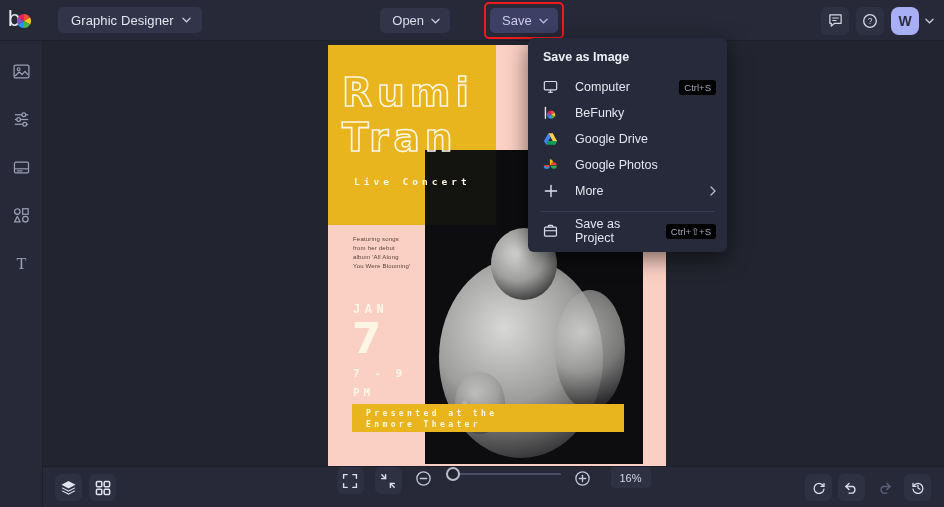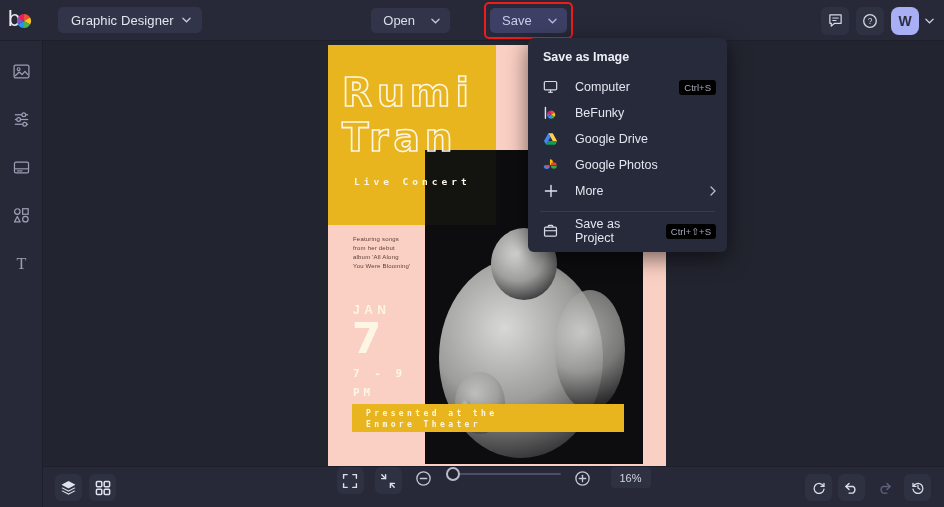--- a/index.html
+++ b/index.html
@@ -46,21 +46,21 @@
 
   .hdr-center {
     position: absolute; left: 0; right: 0; top: 0;
     height: 41px;
     display: flex; align-items: center; justify-content: center;
     gap: 18px;
   }
   .hdr-btn {
     height: 25px; padding: 0 10px 0 12px;
     border-radius: 5px;
-    display: flex; align-items: center; gap: 16px;
+    display: flex; align-items: center; gap: 7px;
     font-size: 13px; color: #dcdde8; cursor: pointer;
     background: transparent;
   }
   .hdr-btn.open  { background: #32354a; }
   .hdr-btn.save  { background: #3d4064; color: #c9cbe8; }
   .save-wrap {
     position: relative;
     padding: 4px;
     border: 2px solid #ef1b1b;
     border-radius: 5px;
@@ -160,21 +160,21 @@
   }
   .feat-text {
     position: absolute; left: 25px; top: 190px;
     width: 58px;
     font-family: "Liberation Sans", sans-serif;
     font-size: 6px; line-height: 9px;
     color: #5b4038; letter-spacing: .2px;
   }
   .jan-label {
     position: absolute; left: 25px; top: 258px;
-    font-family: Liberation Sans, sans-serif;
+    font-family: Liberation Mono, monospace;
     font-size: 12px; font-weight: bold; letter-spacing: 4.5px;
     color: #fdf6e4;
   }
   .day-num {
     position: absolute; left: 24px; top: 272px;
     font-family: "DejaVu Sans", sans-serif;
     font-size: 42px; line-height: 44px; font-weight: bold;
     color: #fdf6e4;
   }
   .time-line {

